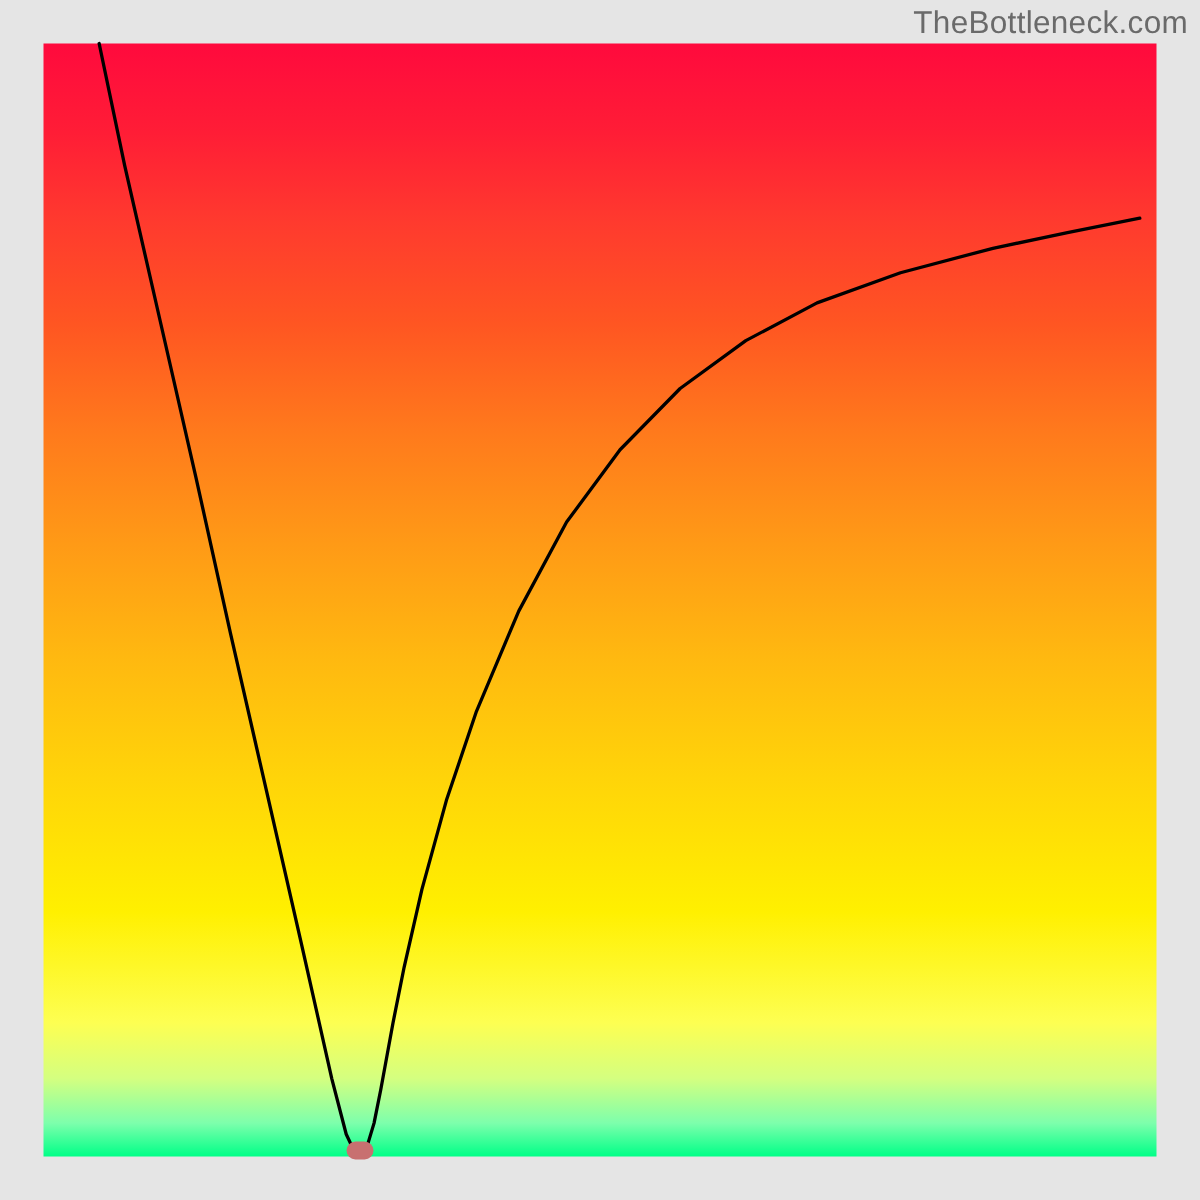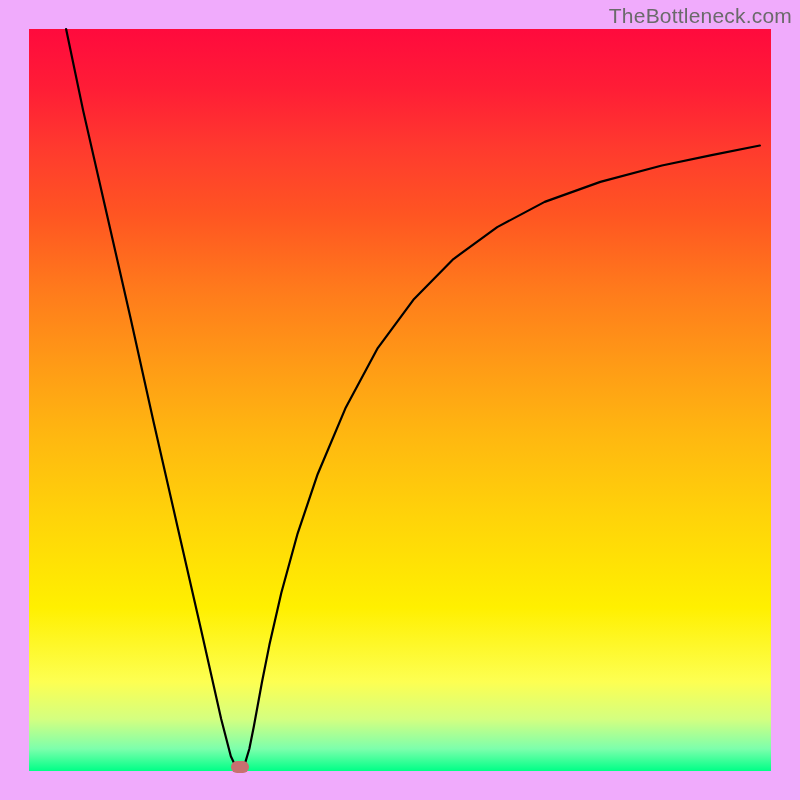--- a/index.html
+++ b/index.html
@@ -8,21 +8,21 @@
     width: 800px;
     height: 800px;
     overflow: hidden;
     background: #000;
     font-family: Arial, Helvetica, sans-serif;
   }
   .frame {
     position: relative;
     width: 800px;
     height: 800px;
-    background: #f0abfc;
+    background: #e5e5e5;
   }
   .plot-area {
     position: absolute;
     left: 29px;
     top: 29px;
     width: 742px;
     height: 742px;
     background: linear-gradient(
       to bottom,
       #ff0a3d 0%,

